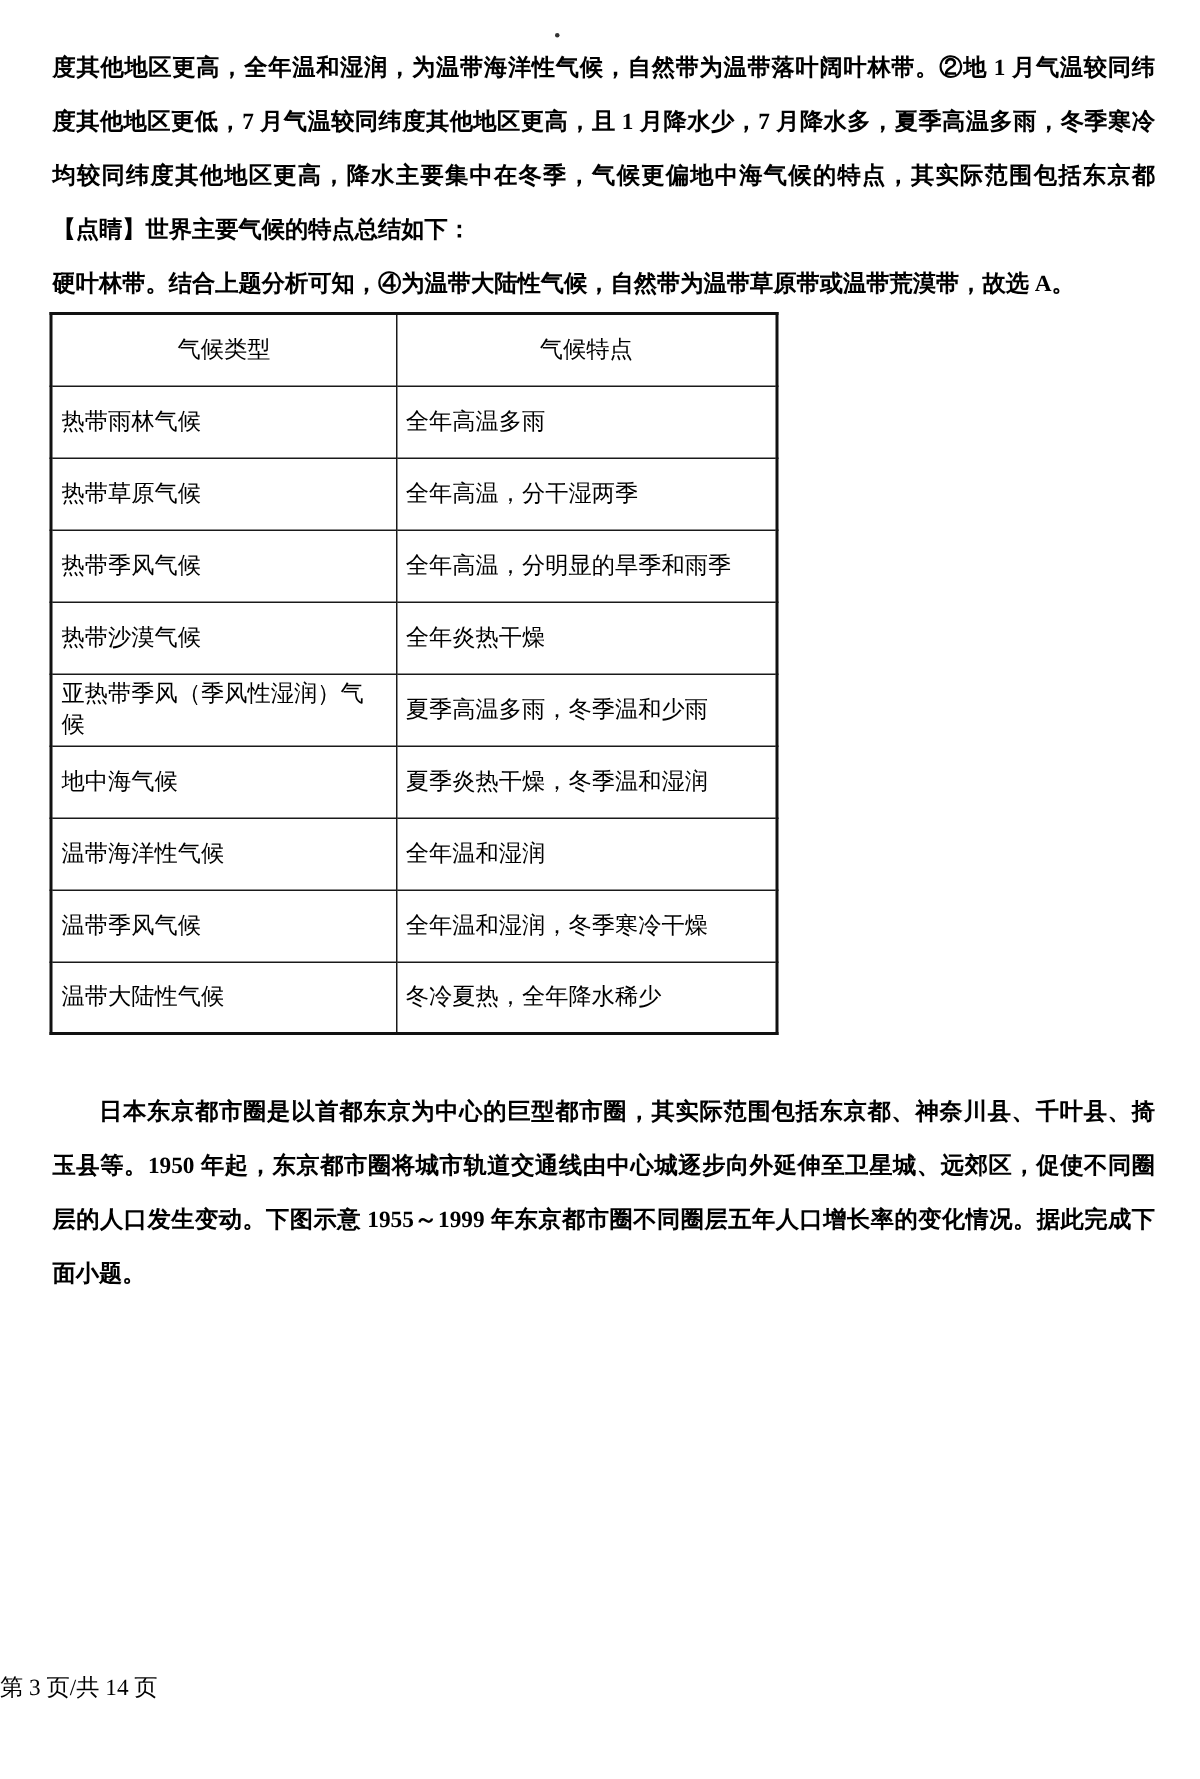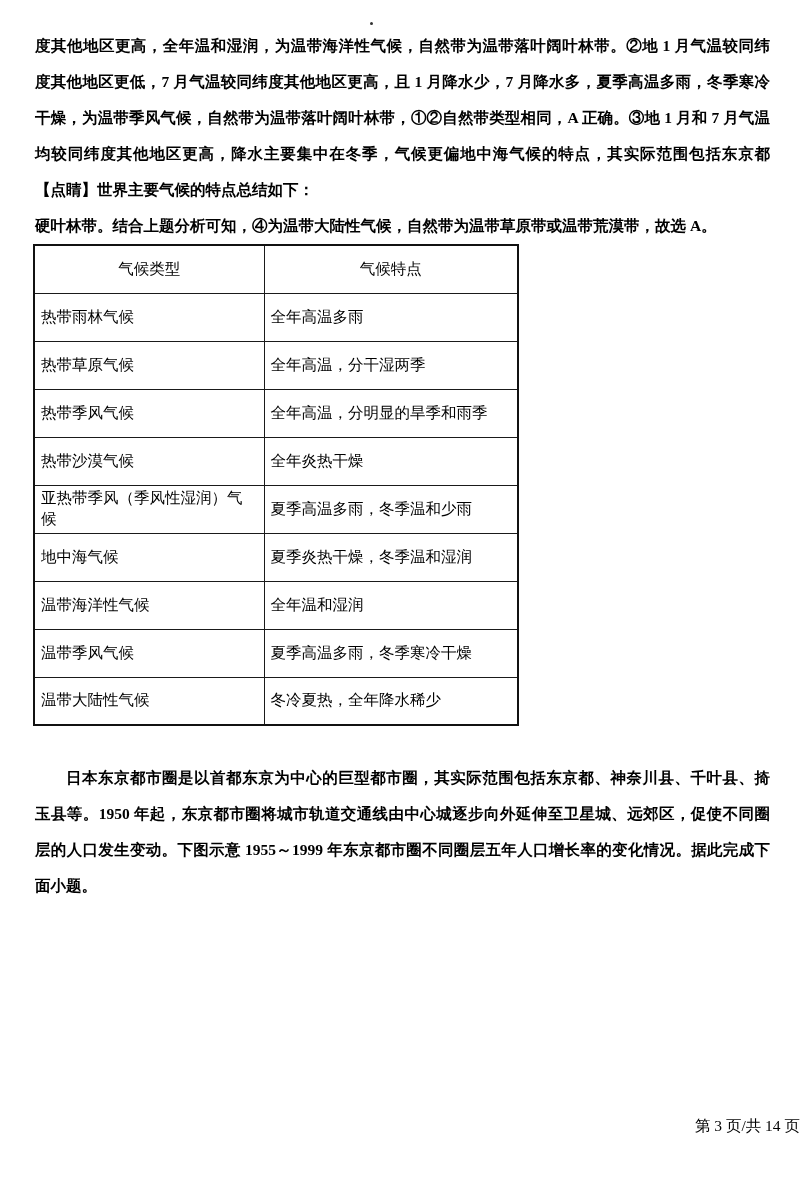--- a/index.html
+++ b/index.html
@@ -47,21 +47,21 @@
   th.c, td.c { }
   td.l { text-align: left; padding-left: 9px; margin-top: 24px; }
   col.col-type { width: 230px; }
   col.col-feat { width: 254px; }
   .tokyo-block { margin-top: 34px; }
   .footer {
     position: absolute;
     top: 1112px;
     left: 0;
     width: 100%;
-    text-align: right;
+    text-align: left;
     font-size: 15.5px;
     line-height: 28px;
   }
   .speck {
     position: absolute;
     left: 370px;
     top: 22px;
     width: 3px;
     height: 3px;
     background: #333;
@@ -71,21 +71,20 @@
 </head>
 <body>
 
 <div class="speck"></div>
 
 <div class="content">
 
   <div>
     <div class="tline jline">度其他地区更高，全年温和湿润，为温带海洋性气候，自然带为温带落叶阔叶林带。②地 1 月气温较同纬</div>
     <div class="tline jline">度其他地区更低，7 月气温较同纬度其他地区更高，且 1 月降水少，7 月降水多，夏季高温多雨，冬季寒冷</div>
-    <div class="tline jline">干燥，为温带季风气候，自然带为温带落叶阔叶林带，①②自然带类型相同，A 正确。③地 1 月和 7 月气温</div>
     <div class="tline jline">均较同纬度其他地区更高，降水主要集中在冬季，气候更偏地中海气候的特点，其实际范围包括东京都</div>
     <div class="tline plainline">【点睛】世界主要气候的特点总结如下：</div>
     <div class="tline plainline">硬叶林带。结合上题分析可知，④为温带大陆性气候，自然带为温带草原带或温带荒漠带，故选 A。</div>
   </div>
 
   <table class="climate">
     <colgroup>
         <col class="col-type">
         <col class="col-feat">
       </colgroup>
@@ -117,21 +116,21 @@
     <tr>
       <td class="l">地中海气候</td>
       <td class="c">夏季炎热干燥，冬季温和湿润</td>
     </tr>
     <tr>
       <td class="l">温带海洋性气候</td>
       <td class="c">全年温和湿润</td>
     </tr>
     <tr>
       <td class="l">温带季风气候</td>
-      <td class="c">夏季高温多雨，冬季寒冷干燥</td>
+      <td class="c">全年温和湿润，冬季寒冷干燥</td>
     </tr>
     <tr>
       <td class="c">温带大陆性气候</td>
       <td class="c">冬冷夏热，全年降水稀少</td>
     </tr>
   </tbody>
     </table>
 
   <div class="tokyo-block">
     <div class="tline jline indent2">日本东京都市圈是以首都东京为中心的巨型都市圈，其实际范围包括东京都、神奈川县、千叶县、掎</div>

